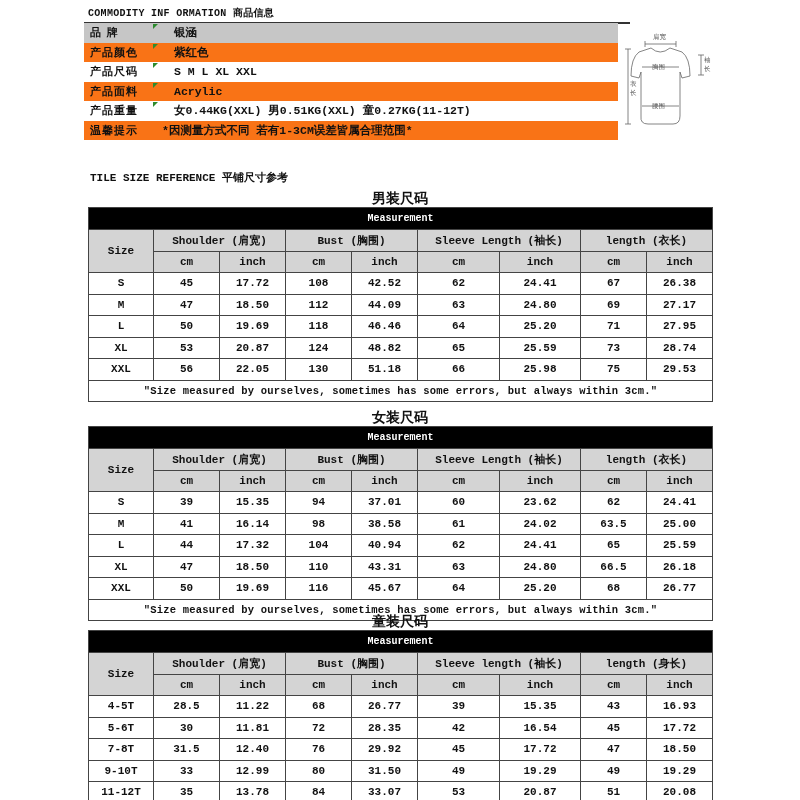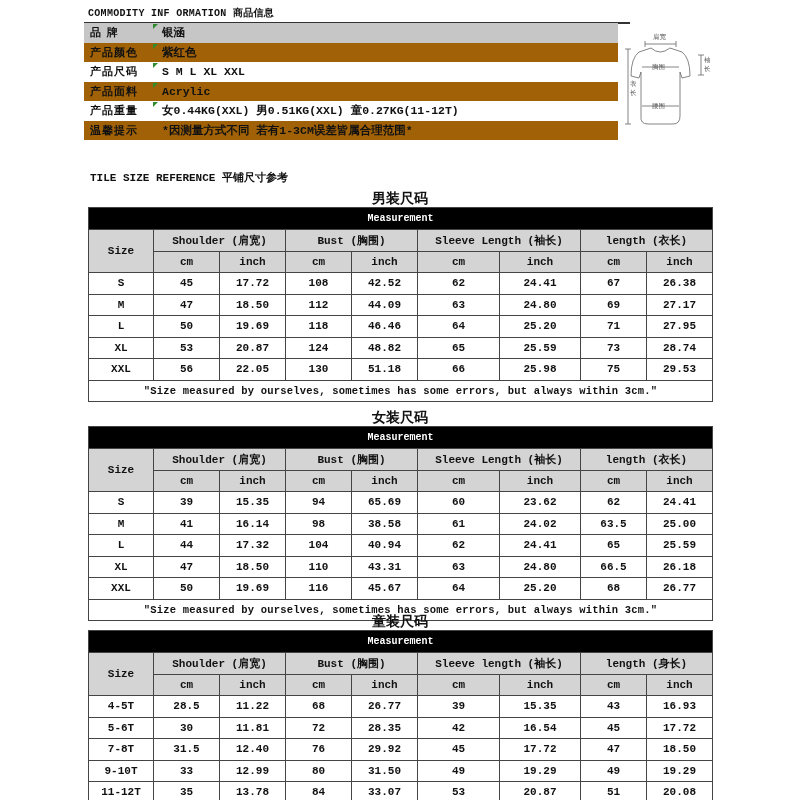--- a/index.html
+++ b/index.html
@@ -3,26 +3,26 @@
 <meta charset="utf-8">
 <style>
   html, body { margin:0; padding:0; background:#ffffff; }
   body { width:800px; height:800px; position:relative; overflow:hidden;
          font-family:"Liberation Mono","DejaVu Sans Mono",monospace; color:#111; }
   .info-title { position:absolute; left:88px; top:6px; font-weight:bold; font-size:10px; letter-spacing:0.3px; }
   .info-rule { position:absolute; left:84px; top:22px; width:546px; height:2px; background:#333; }
   .info-block { position:absolute; left:84px; top:23px; width:632px; }
   .info-row { position:relative; height:19.5px; display:flex; align-items:center; font-size:11.5px; font-weight:bold; }
   .info-row.gray { background:#c6c6c6; }
-  .info-row.light { background:#a16207; }
+  .info-row.light { background:#f97316; }
   .info-row .lbl { width:66px; padding-left:6px; font-family:"DejaVu Sans",sans-serif; font-size:11px; letter-spacing:1px; }
   .info-row .val { padding-left:6px; }
   .info-row .tri { position:absolute; left:69px; top:1px; width:0; height:0;
                    border-top:5px solid #2e8b2e; border-right:5px solid transparent; }
-  .info-row.short { width:534px; }
+  .info-row.short { width:534px;gap:12px; }
   .figure { position:absolute; left:618px; top:24px; width:100px; height:120px; background:#fff; }
   .tile-title { position:absolute; left:90px; top:170px; font-weight:bold; font-size:11px; }
   .sec-title { position:absolute; left:0; width:800px; text-align:center; font-family:"DejaVu Sans",sans-serif; font-size:14px; font-weight:bold; }
   table.size { position:absolute; left:88px; width:625px; border-collapse:collapse; font-size:11px; font-weight:bold; table-layout:fixed;padding-left:16px; }
   table.size td { border:1px solid #444; text-align:center; padding:0; height:20.5px; }
   table.size tr.meas td { background:#000; color:#fff; height:21px; font-size:10px; }
   table.size tr.hdr td { background:#d4d4d4; }
   table.size td.note { font-weight:bold; font-size:10.5px; letter-spacing:0.2px; height:20px; }
 </style>
 </head>
@@ -220,21 +220,21 @@
     <td>cm</td>
     <td>inch</td>
     <td>cm</td>
     <td>inch</td>
   </tr>
   <tr>
         <td>S</td>
         <td>39</td>
         <td>15.35</td>
         <td>94</td>
-        <td>65.69</td>
+        <td>37.01</td>
         <td>60</td>
         <td>23.62</td>
         <td>62</td>
         <td>24.41</td>
       </tr>
   <tr>
         <td>M</td>
         <td>41</td>
         <td>16.14</td>
         <td>98</td>

